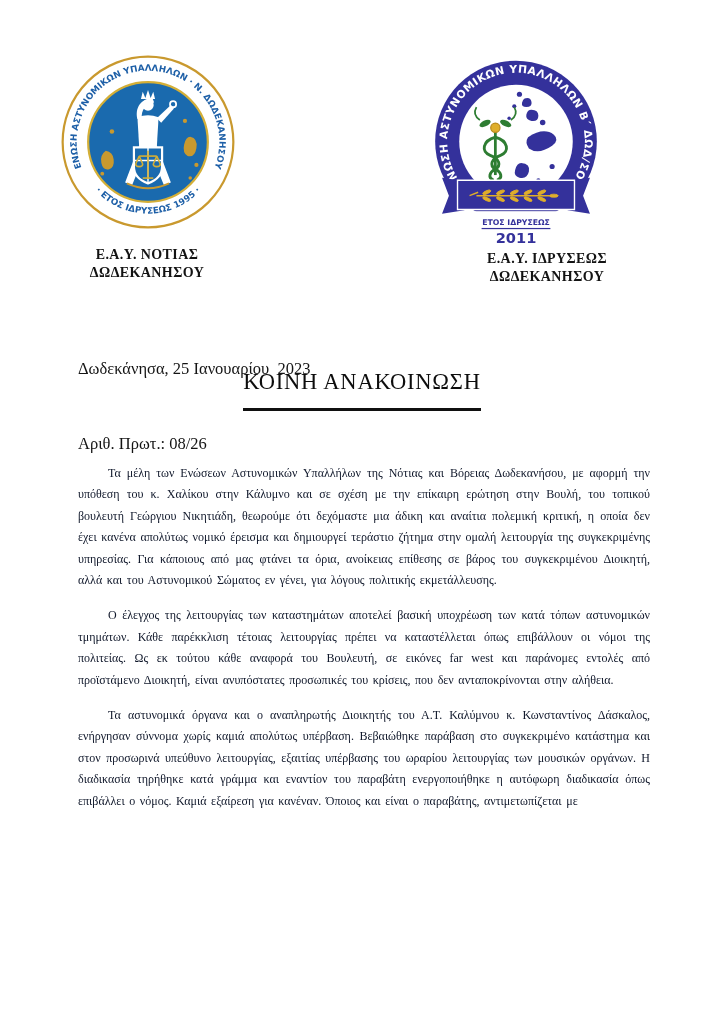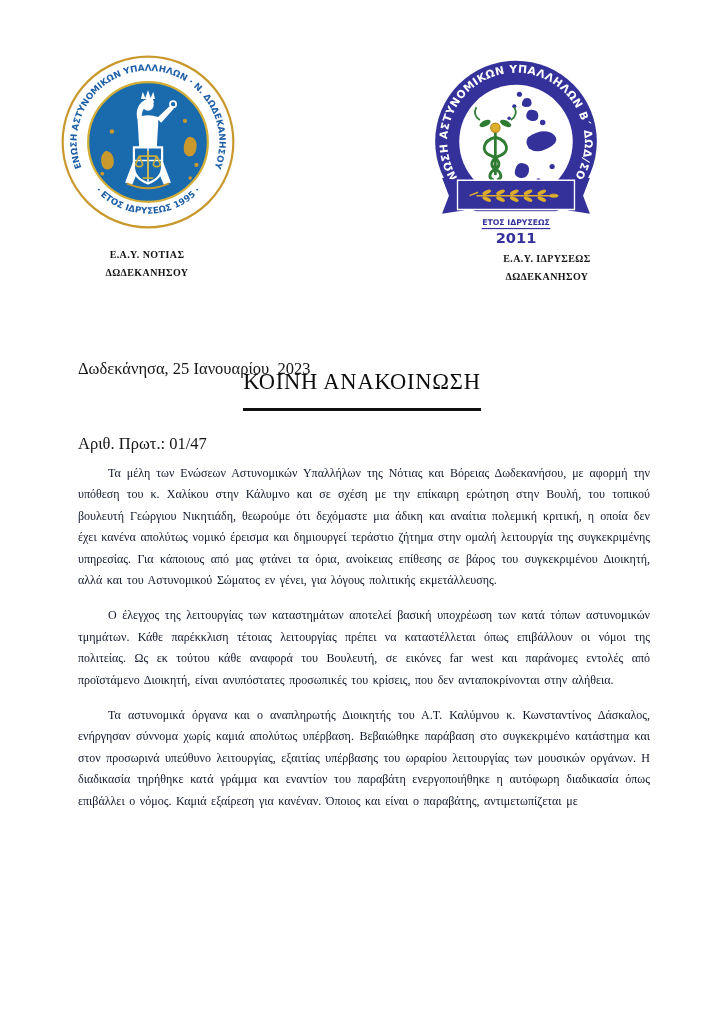--- a/index.html
+++ b/index.html
@@ -2,21 +2,21 @@
 <html><head>
 <meta charset="utf-8">
 <style>
   html,body{margin:0;padding:0;background:#ffffff;}
   .page{
     position:relative;width:724px;height:1024px;background:#ffffff;
     font-family:"Liberation Serif",serif;color:#161616;overflow:hidden;
   }
   .logo{position:absolute;}
   .caption{
-    position:absolute;text-align:center;font-weight:700;font-size:10px;
+    position:absolute;text-align:center;font-weight:700;font-size:14px;
     line-height:17.5px;letter-spacing:0.4px;color:#131313;
   }
   .meta{
     position:absolute;left:78px;top:306px;font-size:16.5px;line-height:25px;
     white-space:pre-wrap;color:#141414;
   }
   .title-wrap{position:absolute;left:0;right:0;top:369px;text-align:center;}
   .title{
     display:inline-block;font-size:22.5px;font-weight:400;letter-spacing:0.8px;
     border-bottom:3px solid #101010;padding-bottom:13px;color:#0d0d0d;
@@ -147,21 +147,21 @@
     <div>Ε.Α.Υ. ΝΟΤΙΑΣ</div>
     <div>ΔΩΔΕΚΑΝΗΣΟΥ</div>
   </div>
   <div class="caption" style="left:455px;top:250px;width:184px;">
     <div>Ε.Α.Υ. ΙΔΡΥΣΕΩΣ</div>
     <div>ΔΩΔΕΚΑΝΗΣΟΥ</div>
   </div>
 
   <div class="meta">
     <div>Δωδεκάνησα, 25 Ιανουαρίου  2023</div>
-    <div>Αριθ. Πρωτ.: 01/47</div>
+    <div>Αριθ. Πρωτ.: 08/26</div>
   </div>
 
   <div class="title-wrap">
     <span class="title">ΚΟΙΝΗ ΑΝΑΚΟΙΝΩΣΗ</span>
   </div>
 
   <div class="body-text">
     <p>Τα μέλη των Ενώσεων Αστυνομικών Υπαλλήλων της Νότιας και Βόρειας Δωδεκανήσου, με αφορμή την υπόθεση του κ. Χαλίκου στην Κάλυμνο και σε σχέση με την επίκαιρη ερώτηση στην Βουλή, του τοπικού βουλευτή Γεώργιου Νικητιάδη, θεωρούμε ότι δεχόμαστε μια άδικη και αναίτια πολεμική κριτική, η οποία δεν έχει κανένα απολύτως νομικό έρεισμα και δημιουργεί τεράστιο ζήτημα στην ομαλή λειτουργία της συγκεκριμένης υπηρεσίας. Για κάποιους από μας φτάνει τα όρια, ανοίκειας επίθεσης σε βάρος του συγκεκριμένου Διοικητή, αλλά και του Αστυνομικού Σώματος εν γένει, για λόγους πολιτικής εκμετάλλευσης.</p>
     <p>Ο έλεγχος της λειτουργίας των καταστημάτων αποτελεί βασική υποχρέωση των κατά τόπων αστυνομικών τμημάτων. Κάθε παρέκκλιση τέτοιας λειτουργίας πρέπει να καταστέλλεται όπως επιβάλλουν οι νόμοι της πολιτείας. Ως εκ τούτου κάθε αναφορά του Βουλευτή, σε εικόνες far west και παράνομες εντολές από προϊστάμενο Διοικητή, είναι ανυπόστατες προσωπικές του κρίσεις, που δεν ανταποκρίνονται στην αλήθεια.</p>
     <p>Τα αστυνομικά όργανα και ο αναπληρωτής Διοικητής του Α.Τ. Καλύμνου κ. Κωνσταντίνος Δάσκαλος, ενήργησαν σύννομα χωρίς καμιά απολύτως υπέρβαση. Βεβαιώθηκε παράβαση στο συγκεκριμένο κατάστημα και στον προσωρινά υπεύθυνο λειτουργίας, εξαιτίας υπέρβασης του ωραρίου λειτουργίας των μουσικών οργάνων. Η διαδικασία τηρήθηκε κατά γράμμα και εναντίον του παραβάτη ενεργοποιήθηκε η αυτόφωρη διαδικασία όπως επιβάλλει ο νόμος. Καμιά εξαίρεση για κανέναν. Όποιος και είναι ο παραβάτης, αντιμετωπίζεται με</p>

